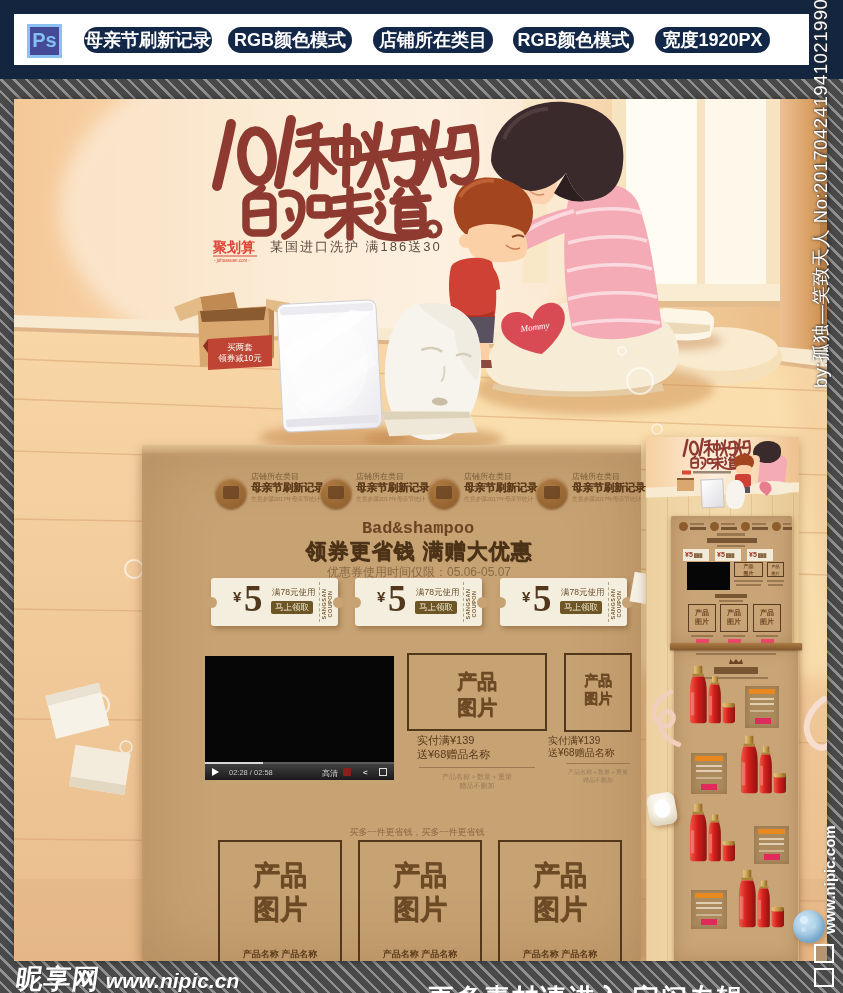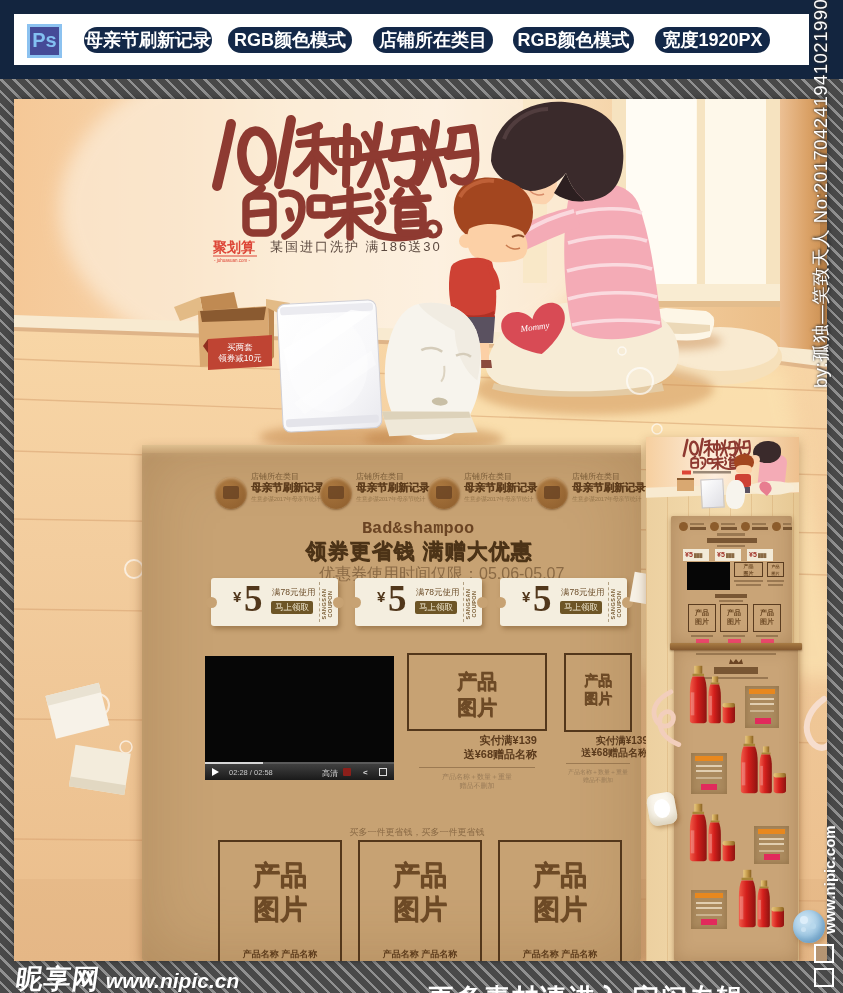--- a/index.html
+++ b/index.html
@@ -26,21 +26,21 @@
 .cpn{position:absolute;top:133px;width:127px;height:48px;background:#f4eedf;border-radius:3px;box-shadow:2px 3px 5px rgba(100,65,25,.4)}
 .cpn .yen{position:absolute;left:22px;top:10px;font-size:15px;font-weight:bold;color:#51371b}
 .cpn .five{position:absolute;left:33px;top:-1px;font-size:37px;font-weight:bold;font-family:"Liberation Serif",serif;color:#51371b}
 .cpn .use{position:absolute;left:61px;top:9px;font-size:8.5px;color:#6b4c28;white-space:nowrap}
 .cpn .get{position:absolute;left:60px;top:23px;width:42px;height:13px;background:#6d5526;border-radius:2px;color:#f0e8d0;font-size:8.5px;line-height:13px;text-align:center}
 .cpn .dash{position:absolute;left:108px;top:4px;height:40px;border-left:1px dashed #b3a183}
 .cpn .vtx{position:absolute;left:110px;top:46px;transform:rotate(-90deg);transform-origin:0 0;font-size:5.5px;font-weight:bold;color:#7a5c33;letter-spacing:.5px;line-height:6px;width:40px;text-align:center}
 .cpn .ntc{position:absolute;width:11px;height:11px;border-radius:50%;background:#c7a273;top:18.5px}
 .bx{position:absolute;border:2px solid #53371b}
 .pic{color:#6d4a26;text-align:center;font-weight:bold;text-shadow:0.5px 0.5px 0 currentColor}
-.put1{position:absolute;font-size:11px;font-weight:bold;color:#5a3a1c;text-align:right;white-space:nowrap}
+.put1{position:absolute;font-size:11px;font-weight:normal;color:#5a3a1c;text-align:left;white-space:nowrap}
 .put2{position:absolute;font-size:7px;color:#9a7c58;text-align:center;white-space:nowrap}
 .puhr{position:absolute;height:1px;background:#8a6a45;opacity:.7}
 
 
 #sidebar{position:absolute;left:632px;top:338px;width:153px;height:524px;background:#f0d4a4;box-shadow:0 4px 10px rgba(120,70,30,.4)}
 #sidebar .wood{position:absolute;left:0;top:56px;width:153px;height:468px;background:repeating-linear-gradient(90deg,rgba(186,128,66,.22) 0 1px,rgba(0,0,0,0) 1px 21px),linear-gradient(90deg,#ecd0a0,#f4dcae 55%,#e6c894)}
 .mpanel{position:absolute;background:#c9a477;border-radius:2px;box-shadow:0 2px 5px rgba(110,65,25,.45),inset 0 0 18px rgba(100,60,20,.25)}
 .smear{position:absolute;background:#8a6a45;opacity:.75}
 .mbx{position:absolute;border:1px solid #5a3c20;color:#6d4a26;font-weight:bold;text-align:center}
 .chip{position:absolute;width:13px;height:5px;background:#e8476a}
@@ -346,21 +346,21 @@
           <div class="cat-i"></div>
         </div>
 <div class="cat-t1" style="left:430px;top:26px">店铺所在类目</div>
 <div class="cat-t2" style="left:430px;top:36px">母亲节刷新记录</div>
 <div class="cat-t3" style="left:430px;top:50px">生意参谋2017年母亲节统计</div>
 
 <div class="ctr thk" style="left:137px;top:92px;width:280px;font-size:21px;font-weight:bold;color:#4c3317;letter-spacing:1px">领券更省钱  满赠大优惠</div>
 
 <div class="ctr" style="left:176px;top:74px;width:200px;font-size:17px;font-weight:bold;color:#6b4423;font-family:'Liberation Mono',monospace">Bad&amp;shampoo</div>
 
-<div class="ctr" style="left:177px;top:119px;width:200px;font-size:16px;color:#8a6a45">优惠券使用时间仅限：05.06-05.07</div>
+<div class="ctr" style="left:177px;top:119px;width:200px;font-size:12px;color:#8a6a45">优惠券使用时间仅限：05.06-05.07</div>
 
 <div class="cpn" style="left:69px">
 <span class="yen">¥</span>
           <span class="five">5</span>
 <div class="use">满78元使用</div>
           <div class="get">马上领取</div>
 <div class="dash"></div>
           <div class="vtx">SANGSAN COUPON</div>
 <div class="ntc" style="left:-5.5px"></div>
           <div class="ntc" style="right:-5.5px"></div>

